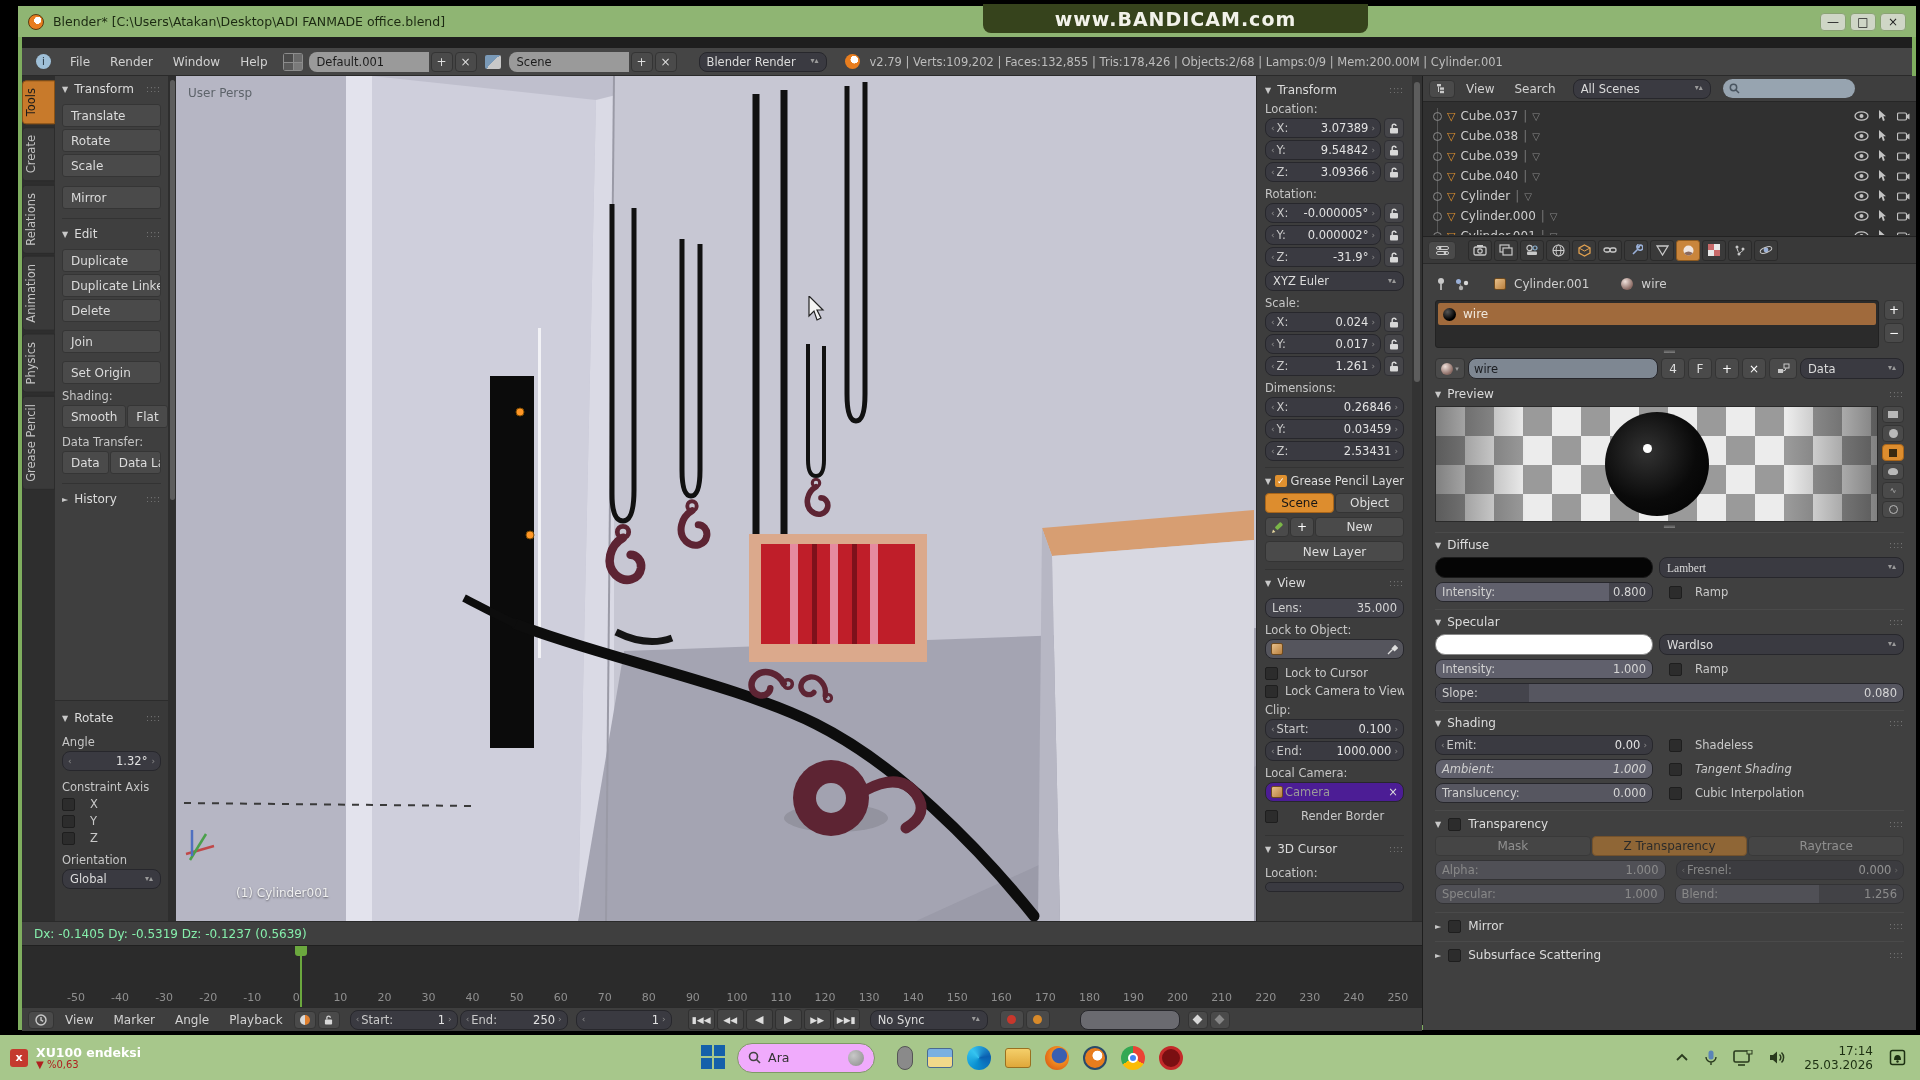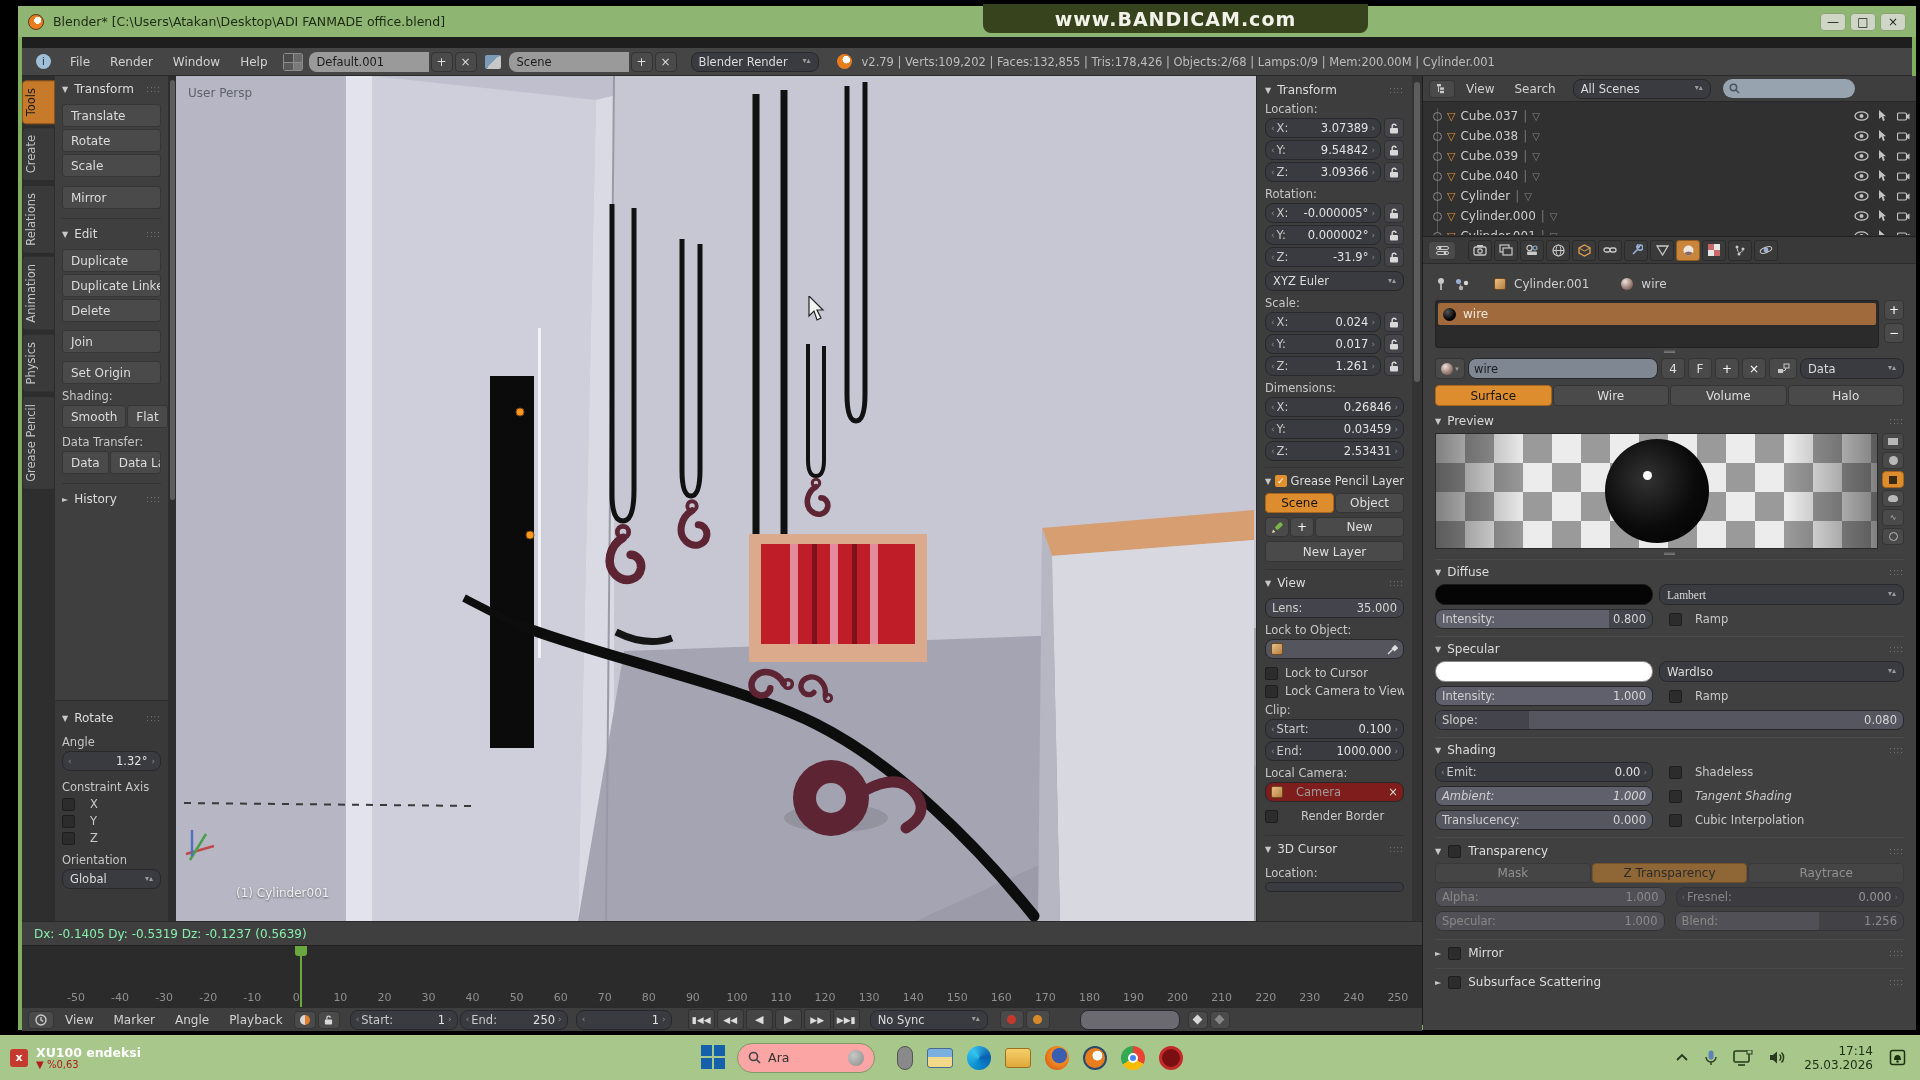--- a/index.html
+++ b/index.html
@@ -83,21 +83,21 @@
       <i style="background:#5a5a5a"></i>
       <i style="background:#7a7a7a"></i>
     </span>
   <span style="width:120px;height:20px;background:#9a9a9a;border-radius:8px 0 0 8px;color:#1c1c1c;display:flex;align-items:center;padding:0 8px;font-size:11.5px;">Default.001</span>
   <span class="btn" style="width:22px;height:20px;">+</span>
   <span class="btn" style="width:22px;height:20px;">×</span>
   <span style="width:16px;height:14px;margin:0 6px;background:linear-gradient(135deg,#7a9ab8 50%,#c8c8c8 50%);border-radius:2px;"></span>
   <span style="width:120px;height:20px;background:#9a9a9a;border-radius:8px 0 0 8px;color:#1c1c1c;display:flex;align-items:center;padding:0 8px;font-size:11.5px;">Scene</span>
   <span class="btn" style="width:22px;height:20px;">+</span>
   <span class="btn" style="width:22px;height:20px;">×</span>
-  <span class="dropdown" style="width:128px;margin-left:12px;">
+  <span class="dropdown" style="width:128px;margin-left:20px;">
       <span>Blender Render</span>
       <span class="dd">▾▴</span>
     </span>
   <span style="width:15px;height:15px;border-radius:50%;background:radial-gradient(circle at 62% 38%,#fff 0 28%,#e87d1e 30%);margin:0 8px 0 16px;"></span>
   <span class="nowrap" style="color:#bdbdbd;font-size:11.5px;">v2.79 | Verts:109,202 | Faces:132,855 | Tris:178,426 | Objects:2/68 | Lamps:0/9 | Mem:200.00M | Cylinder.001</span>
 </div>
 
 <div class="abs" style="left:22px;top:76px;width:33px;height:845px;background:#2e2e2e;padding-top:4px;display:flex;flex-direction:column;align-items:stretch;">
   <span class="vtab on">Tools</span>
   <span class="vtab">Create</span>
@@ -491,21 +491,21 @@
       <span class="val">0.100</span>
       <span class="arr" style="margin-left:3px">›</span>
     </div>
   <div class="fld">
       <span class="arr">‹</span>
       <span class="lbl">End:</span>
       <span class="val">1000.000</span>
       <span class="arr" style="margin-left:3px">›</span>
     </div>
   <div class="seclbl">Local Camera:</div>
-  <div class="fld" style="background:#7f1d1d;gap:13px;">
+  <div class="fld" style="background:#4c1d95;gap:2px;">
       <span class="cubeico"></span>
       <span style="color:#9a9a9a">Camera</span>
       <span style="flex:1"></span>
       <span style="color:#ddd">×</span>
     </div>
   <div class="flex" style="gap:16px;margin:7px 0">
       <span class="chk"></span>
       <span class="chklbl">Render Border</span>
     </div>
   <div style="height:6px;border-bottom:1px solid #333;margin-bottom:6px"></div>
@@ -948,26 +948,20 @@
             <rect x="7" y="1" width="5" height="4" fill="none" stroke="#c9c9c9"></rect>
             <path d="M6 8 Q9 8 9 5" fill="none" stroke="#c9c9c9"></path>
           </svg>
         </span>
       <span class="dropdown" style="width:104px;height:21px;">
           <span>Data</span>
           <span class="dd">▾▴</span>
         </span>
     </div>
 
-    <div style="display:flex;gap:1px;margin-top:6px;">
-      <span class="btn orange typebtn">Surface</span>
-      <span class="btn typebtn">Wire</span>
-      <span class="btn typebtn">Volume</span>
-      <span class="btn typebtn">Halo</span>
-    </div>
 
     <div class="hdrrow" style="margin-top:8px;">
         <span class="tri">▼</span>
         <span>Preview</span>
         <span class="grip">::::</span>
       </div>
     <div class="row" style="align-items:stretch;gap:4px;margin-top:5px;">
       <div style="flex:1;height:116px;position:relative;overflow:hidden;border:1px solid #2a2a2a;background:conic-gradient(#9a9a9a 0 25%,#ececec 0 50%,#9a9a9a 0 75%,#ececec 0) 0 0/58px 58px;">
         <div class="abs" style="left:0;top:0;bottom:0;width:90px;background:linear-gradient(90deg,rgba(40,40,40,.55),transparent)"></div>
         <div class="abs" style="right:0;top:0;bottom:0;width:90px;background:linear-gradient(-90deg,rgba(40,40,40,.55),transparent)"></div>
@@ -1137,21 +1131,21 @@
       <span style="display:block;color:#b02020;font-size:10px;line-height:11px;">▼ <span>%0,63</span></span>
     </span>
   </div>
   <span style="width:540px"></span>
   <span style="width:26px;height:26px;display:grid;grid-template-columns:11px 11px;grid-template-rows:11px 11px;gap:2px;margin:0 10px;">
       <i style="background:#1460aa"></i>
       <i style="background:#1460aa"></i>
       <i style="background:#1460aa"></i>
       <i style="background:#1460aa"></i>
     </span>
-  <span class="flex" style="width:138px;height:30px;background:#fca5a5;border-radius:15px;padding:0 10px;gap:7px;border:1px solid #7e9a66;">
+  <span class="flex" style="width:138px;height:30px;background:#f0abfc;border-radius:15px;padding:0 10px;gap:7px;border:1px solid #7e9a66;">
     <svg width="13" height="13" viewBox="0 0 13 13">
         <circle cx="5.5" cy="5.5" r="4" fill="none" stroke="#444" stroke-width="1.6"></circle>
         <line x1="8.5" y1="8.5" x2="12" y2="12" stroke="#444" stroke-width="1.6"></line>
       </svg>
     <span style="color:#333;font-size:12.5px;">Ara</span>
     <span style="margin-left:auto;width:16px;height:16px;border-radius:50%;background:radial-gradient(circle at 35% 35%,#c8c8c8,#8a8a8a);"></span>
   </span>
   <span style="display:flex;gap:14px;align-items:center;margin-left:22px;">
     <span style="width:16px;height:24px;border-radius:8px;background:#8a8a8a;border:1px solid #555;"></span>
     <span style="width:26px;height:20px;border-radius:3px;background:linear-gradient(#7ab0e0 45%,#f2d98a 45%);border:1px solid #4a6a90;"></span>

